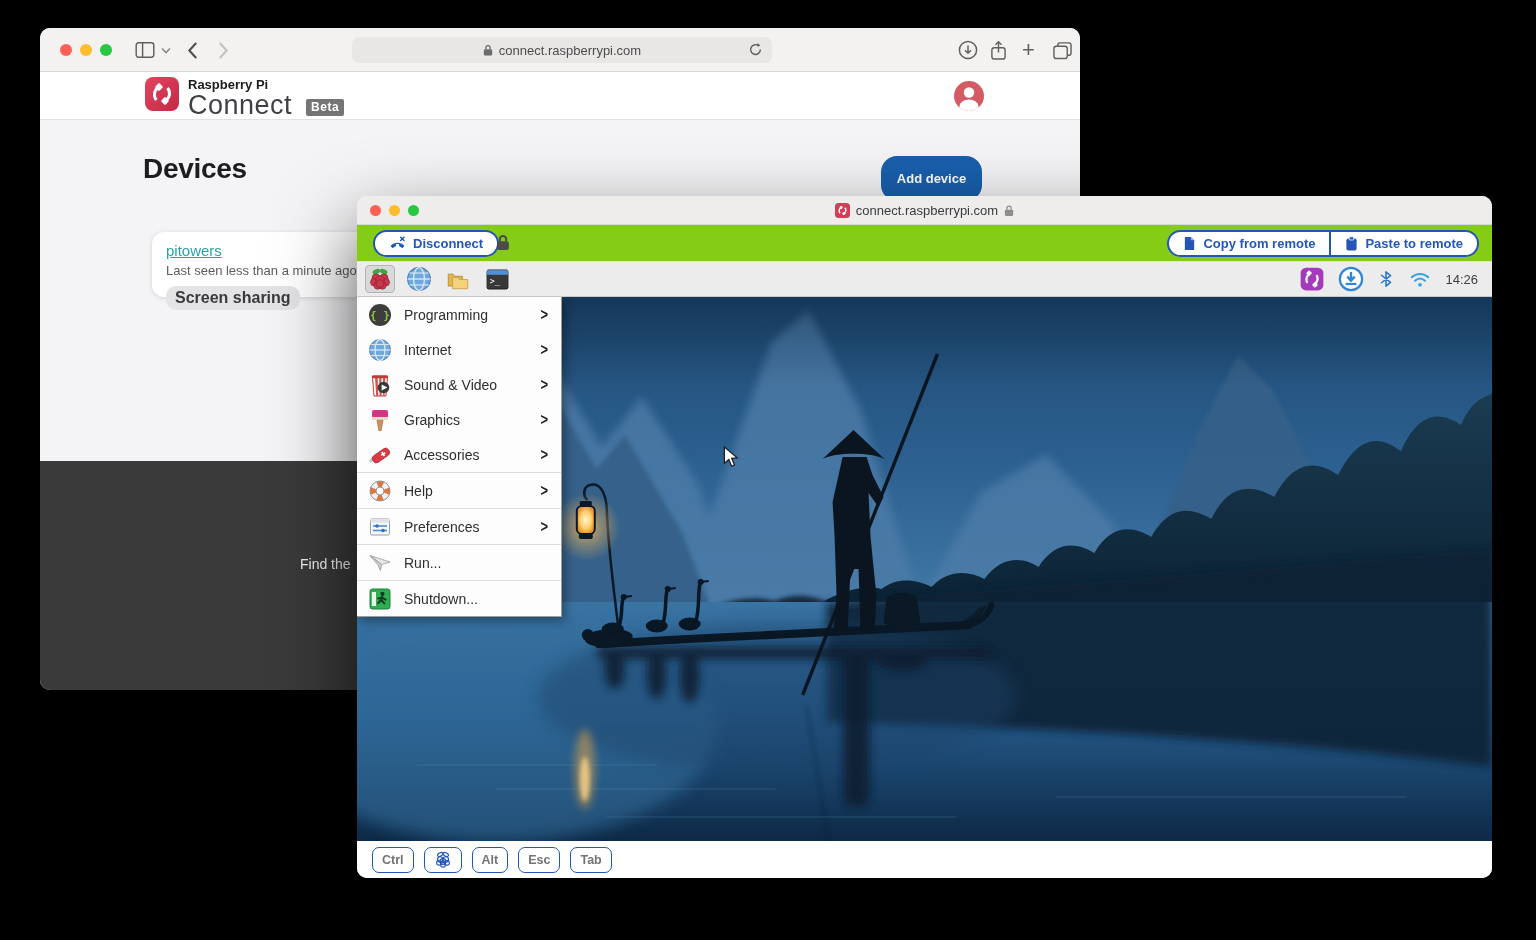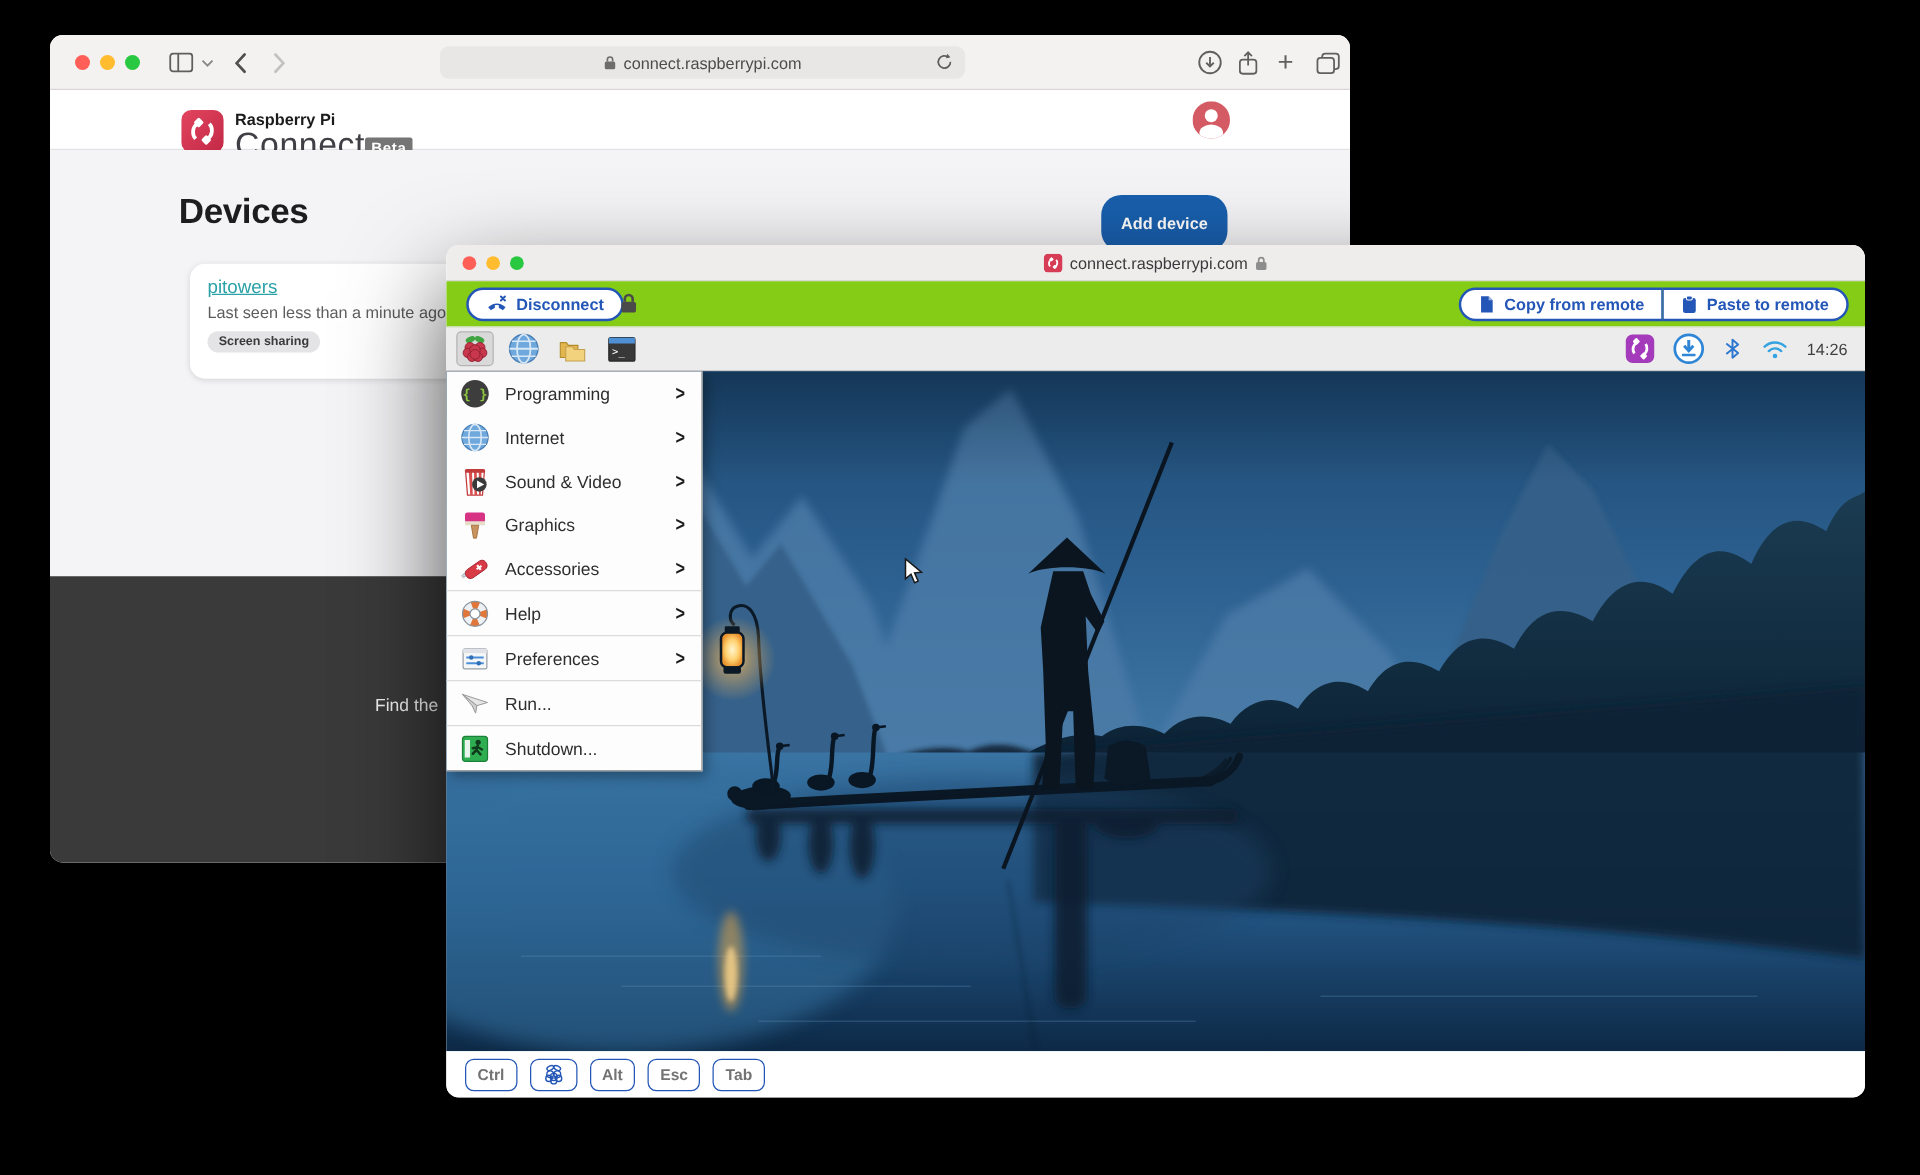--- a/index.html
+++ b/index.html
@@ -15,35 +15,35 @@
   .b-titlebar .lights { left:20px; }
   .light { width:12px; height:12px; border-radius:50%; }
   .light.red{ background:#ff5f57; } .light.yellow{ background:#febc2e; } .light.green{ background:#28c840; }
   .tb-ico { position:absolute; top:0; height:44px; display:flex; align-items:center; color:#5f5f5f; }
   .url-pill { position:absolute; left:312px; top:9px; width:420px; height:26px; background:#e9e7e6; border-radius:7px;
     display:flex; align-items:center; justify-content:center; gap:6px; font-size:13px; color:#4c4c4c; }
   .url-reload { position:absolute; right:9px; top:5px; }
 
   
   .site-header { position:relative; height:48px; background:#fff; border-bottom:1px solid #e3e3e6; }
-  .brand { position:absolute; left:105px; top:16px; display:flex; gap:9px; }
+  .brand { position:absolute; left:105px; top:5px; display:flex; gap:9px; }
   .brand-text .co { font-size:13px; font-weight:bold; color:#1b1b1b; line-height:15px; }
-  .brand-text .prod { font-size:27px; font-weight:400; color:#3f3f45; line-height:26px; letter-spacing:.5px; display:flex; align-items:flex-end; gap:0;}
+  .brand-text .prod { font-size:27px; font-weight:400; color:#3f3f45; line-height:26px; letter-spacing:.5px; display:flex; align-items:flex-end; gap:14px;}
   .beta-badge { background:#757575; color:#fff; font-size:12px; font-weight:bold; padding:1px 5px 2px; border-radius:2px; line-height:14px; margin-bottom:2px; }
   .avatar { position:absolute; right:96px; top:9px; width:30px; height:30px; cursor:pointer; }
 
   .page-content { position:relative; height:341px; background:#f4f4f6; }
   .page-title { position:absolute; left:103px; top:33px; font-size:28px; font-weight:800; color:#1d1d1f; letter-spacing:-.3px; }
   .add-device { position:absolute; left:841px; top:36px; width:101px; height:45px; background:#195fad; color:#fff;
     border:none; border-radius:16px; font-size:13px; font-weight:bold; font-family:inherit; cursor:pointer; }
-  .device-card { position:absolute; left:112px; top:91px; width:250px; height:92px; background:#fff; border-radius:12px;
+  .device-card { position:absolute; left:112px; top:112px; width:250px; height:65px; background:#fff; border-radius:12px;
     box-shadow:0 1px 5px rgba(0,0,0,.14); padding:10px 14px; }
   .device-link { font-size:15px; color:#2ba2a8; text-decoration:underline; }
   .device-sub { font-size:13px; color:#5d5d60; margin-top:3px; }
-  .device-badge { display:inline-block; margin-top:8px; background:#e4e4e6; color:#3a3a3c; font-size:10px; font-weight:bold;
+  .device-badge { display:inline-block; margin-top:8px; background:#e4e4e6; color:#3a3a3c; font-size:16px; font-weight:bold;
     padding:3px 9px; border-radius:10px; }
   .page-footer { position:relative; height:229px; background:#3a3a3a; }
   .footer-text { position:absolute; left:260px; top:95px; color:#f2f2f2; font-size:14px; }
 
   
   .remote-window { position:absolute; left:357px; top:196px; width:1135px; height:682px; border-radius:10px; overflow:hidden;
     background:#fff; box-shadow:0 35px 80px rgba(0,0,0,.7); z-index:2; }
   .r-titlebar { position:relative; height:29px; background:#efedec; border-bottom:1px solid #d8d6d5; }
   .r-titlebar .lights { left:13px; top:9px; } .r-titlebar .light { width:11px; height:11px; }
   .r-title-center { position:absolute; left:0; right:0; top:0; height:29px; display:flex; align-items:center; justify-content:center; gap:6px;

